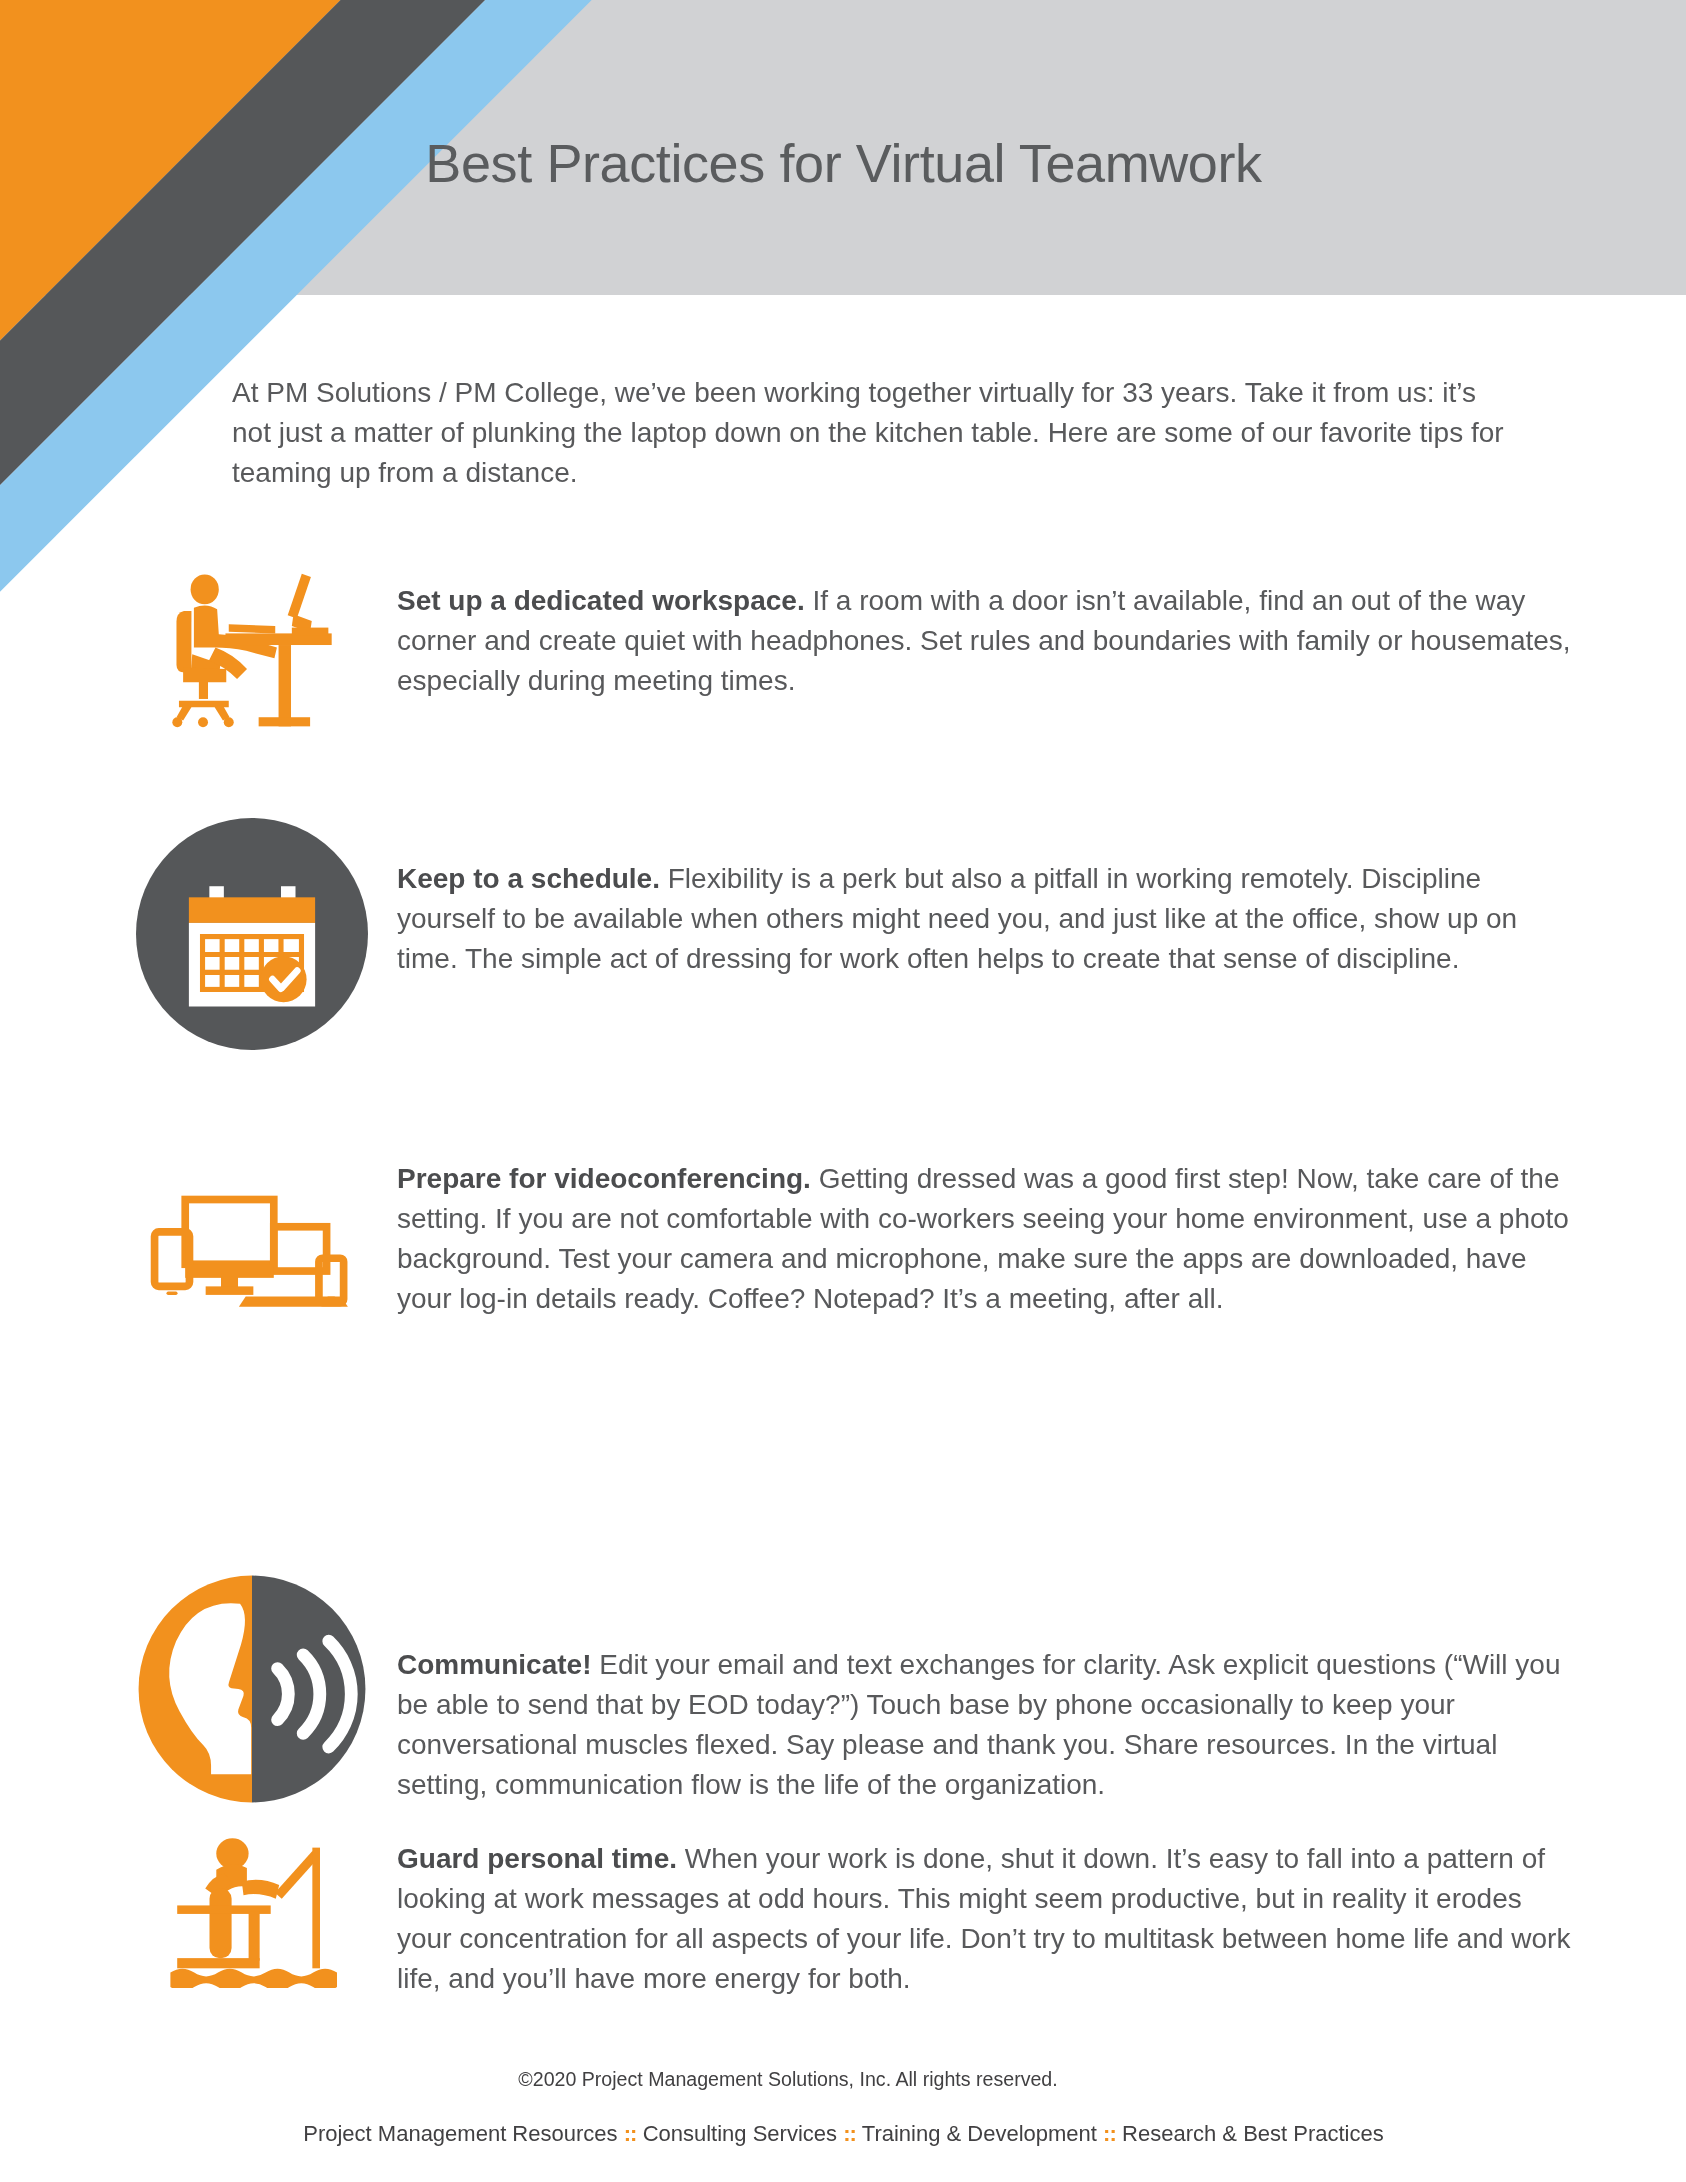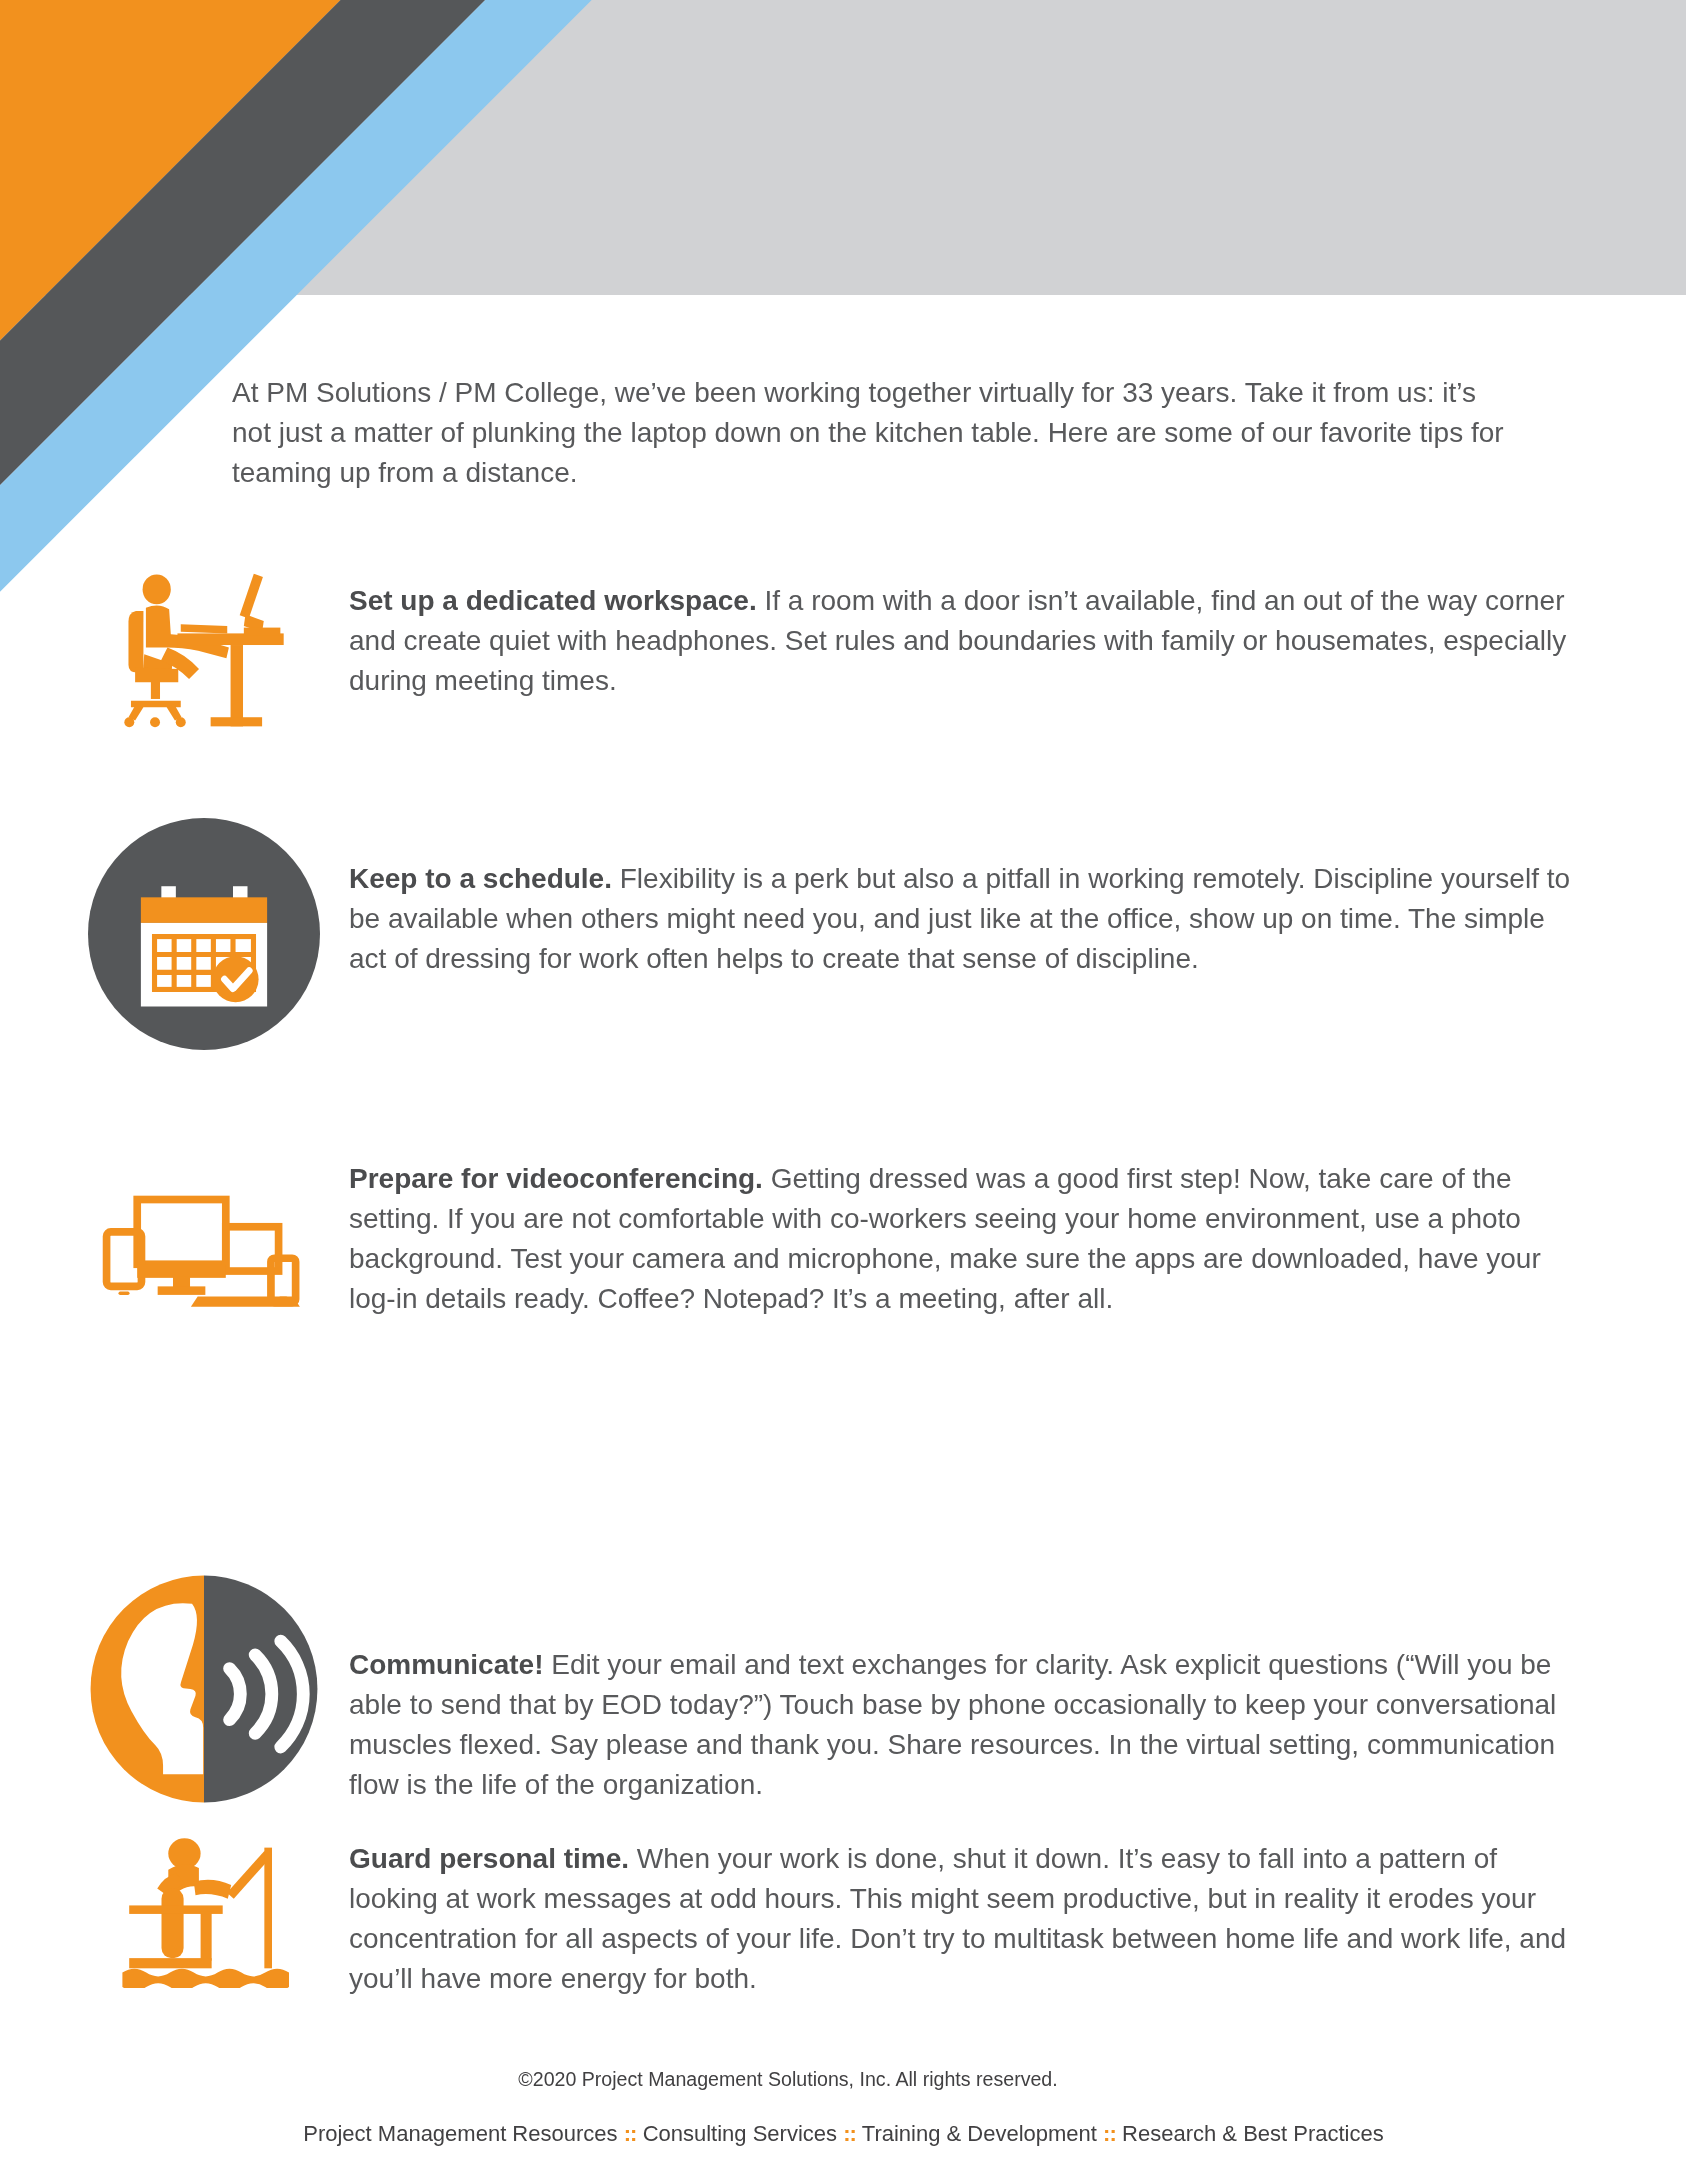--- a/index.html
+++ b/index.html
@@ -89,21 +89,21 @@
   .tips {
     position: absolute;
     left: 0;
     top: 562px;
     width: 1687px;
   }
   .tip {
     position: relative;
     display: flex;
     align-items: flex-start;
-    padding-left: 59px;
+    padding-left: 107px;
     padding-right: 111px;
   }
   .tip-icon {
     width: 290px;
     flex: 0 0 290px;
     display: flex;
     justify-content: center;
     align-items: flex-start;
   }
   .tip-body {
@@ -174,20 +174,23 @@
       <polygon points="570,0 695,0 0,695 0,570" fill="#8CC8EE"></polygon>
       <polygon points="0,346 760,346 760,700 0,700" fill="#FFFFFF" opacity="0"></polygon>
     </svg>
   </div>
 
   <svg style="position:absolute;left:0;top:295px;width:647px;height:307px;" width="647" height="307" xmlns="http://www.w3.org/2000/svg" viewBox="0 0 760 360">
     <polygon points="0,0 350,0 0,350" fill="#FFFFFF" opacity="0"></polygon>
   </svg>
 
 
+  <div class="page-title">
+    <span>Best Practices for Virtual Teamwork</span>
+  </div>
 
   <div class="intro">
     <p>At PM Solutions / PM College, we’ve been working together virtually for 33 years. Take it from us: it’s not just a matter of plunking the laptop down on the kitchen table. Here are some of our favorite tips for teaming up from a distance.</p>
   </div>
 
   <div class="tips">
 
     <div class="tip tip-1">
       <div class="tip-icon">
         <svg width="166" height="158" viewBox="0 0 200 190" xmlns="http://www.w3.org/2000/svg">

